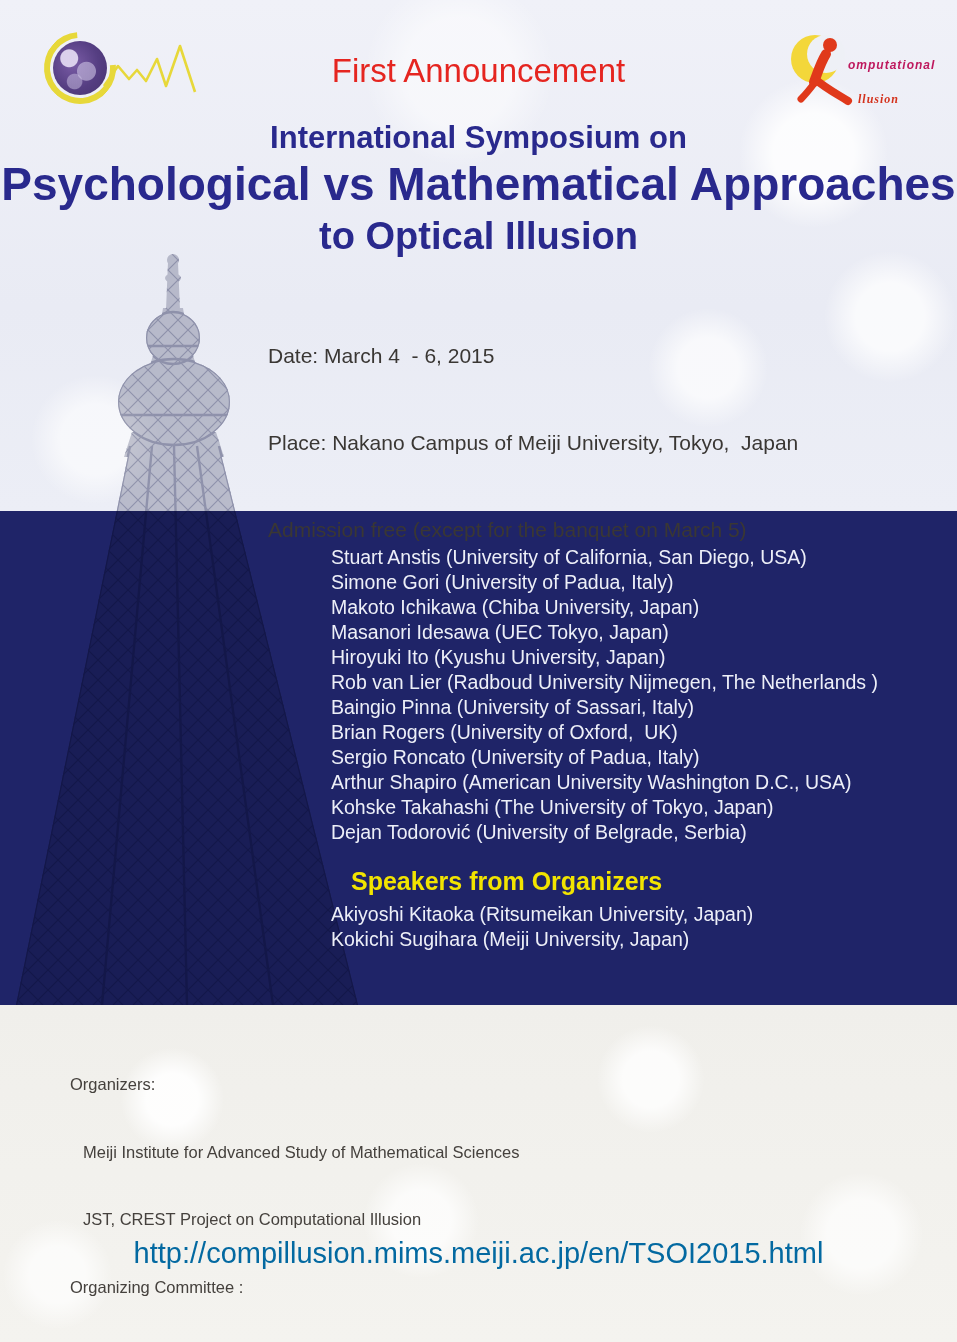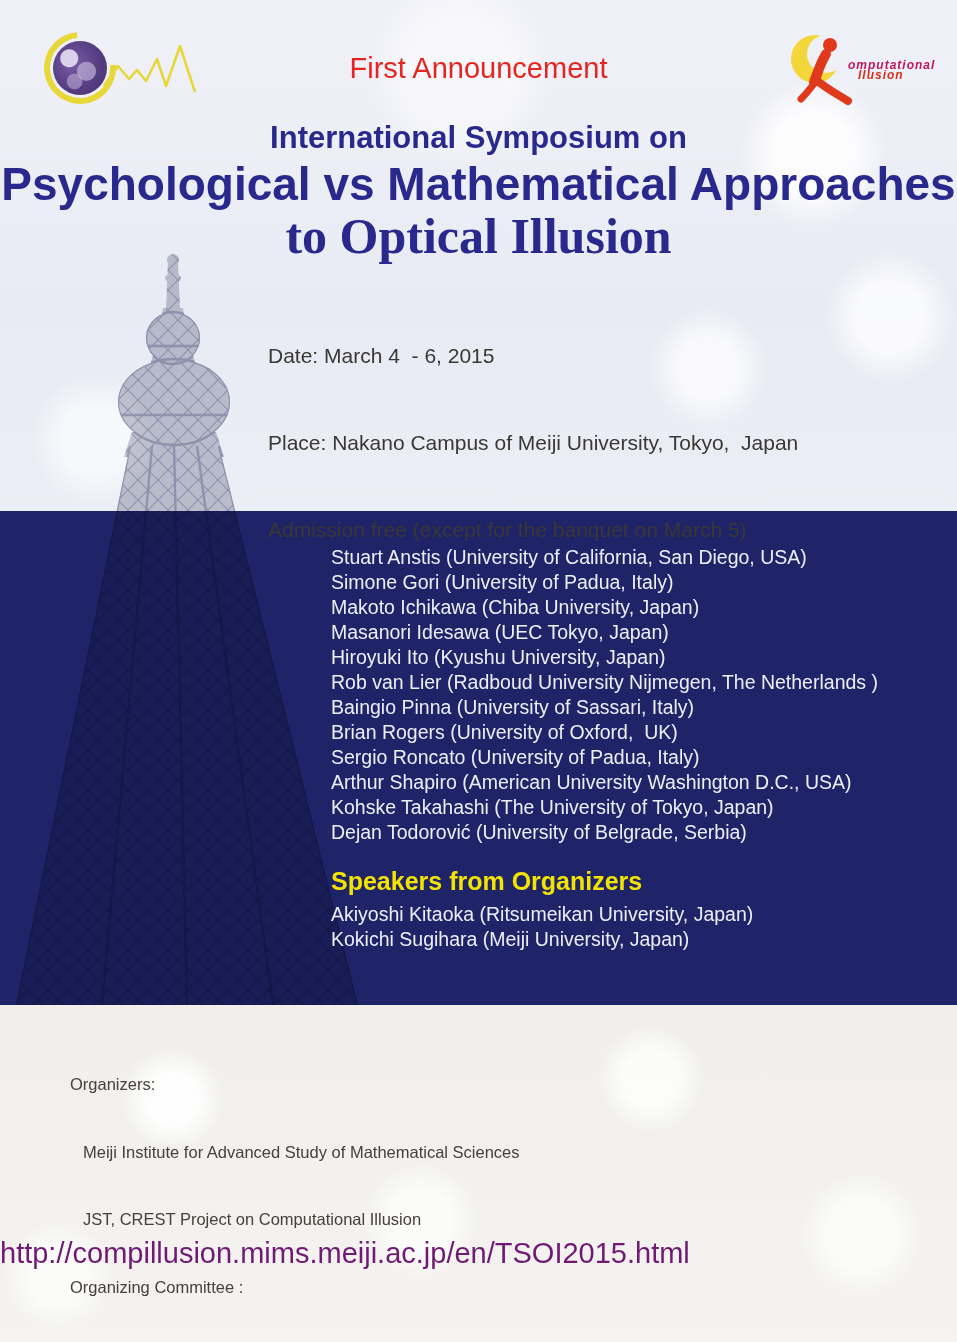--- a/index.html
+++ b/index.html
@@ -42,50 +42,50 @@
   .globe { position:absolute; left:9px; top:9px; width:54px; height:54px; border-radius:50%;
     background:
       radial-gradient(circle at 30% 32%, rgba(225,215,240,.95) 0 16%, transparent 18%),
       radial-gradient(circle at 62% 56%, rgba(205,195,228,.6) 0 20%, transparent 22%),
       radial-gradient(circle at 40% 75%, rgba(205,195,228,.5) 0 14%, transparent 16%),
       radial-gradient(circle at 38% 42%, #7a5ca6, #553e82 55%, #47336e 100%);
   }
   .zigzag { position:absolute; left:58px; top:10px; }
   
   .announcement { position:absolute; left:0; top:52px; width:957px; text-align:center; z-index:5;
-    font-size:29px; color:#e52520; }
+    font-size:33px; color:#e52520; }
   
   .logo-right { position:absolute; left:788px; top:28px; width:165px; height:80px; z-index:5; }
   .ci-text-top { position:absolute; left:60px; top:30px; font-size:12px; font-weight:bold;
     font-style:italic; color:#be185d; letter-spacing:1px; }
-  .ci-text-bottom { position:absolute; left:70px; top:40px; font-size:12px; font-weight:bold;
-    font-style:italic; color:#d4321c; letter-spacing:1px; }
+  .ci-text-bottom { position:absolute; left:70px; top:64px; font-size:12px; font-weight:bold;
+    font-style:italic; color:#d4321c; letter-spacing:1px;font-family:Liberation Serif, serif; }
   
   .title { position:absolute; left:0; top:118px; width:957px; text-align:center; z-index:5;
     color:#29298d; font-weight:bold; }
   .title .t1 { font-size:31px; line-height:40px; }
   .title .t2 { font-size:46px; line-height:52px; }
-  .title .t3 { font-size:50px; line-height:52px;font-family:Liberation Serif, serif; }
+  .title .t3 { font-size:38px; line-height:52px; }
   
   .details { position:absolute; left:268px; top:283px; z-index:5; color:#3a3734;
     font-size:21px; line-height:29px; white-space:pre; }
   .desc { position:absolute; left:268px; top:399px; z-index:5; color:#3a3734;
     font-size:19px; line-height:22px; white-space:pre; }
   
   .speakers { position:absolute; left:331px; top:545px; z-index:5; }
   .sp-head { font-size:25px; line-height:32px; font-weight:bold; color:#f2e400; margin-bottom:5px; }
-  .sp-head2 { margin-top:20px; }
+  .sp-head2 { margin-top:20px;margin-left:20px; }
   .sp-line { font-size:19.5px; line-height:25px; color:#edeff8; white-space:pre; }
   
   .orgs { position:absolute; left:70px; top:1028px; z-index:5; color:#45413d;
     font-size:16.5px; line-height:22.5px; white-space:pre; }
   .orgs .ind { padding-left:13px; }
   
-  .url { position:absolute; left:0; top:1237px; width:957px; z-index:5;
-    font-size:29px; color:#701a75; text-decoration:none; display:block; }
+  .url { position:absolute; left:0; top:1237px; width:957px; text-align:center; z-index:5;
+    font-size:29px; color:#0369a1; text-decoration:none; display:block; }
 </style>
 </head>
 <body>
 
 <div class="poster">
 
   <div class="bg-top"></div>
   <div class="blue-band"></div>
   <div class="bg-bottom"></div>
 

